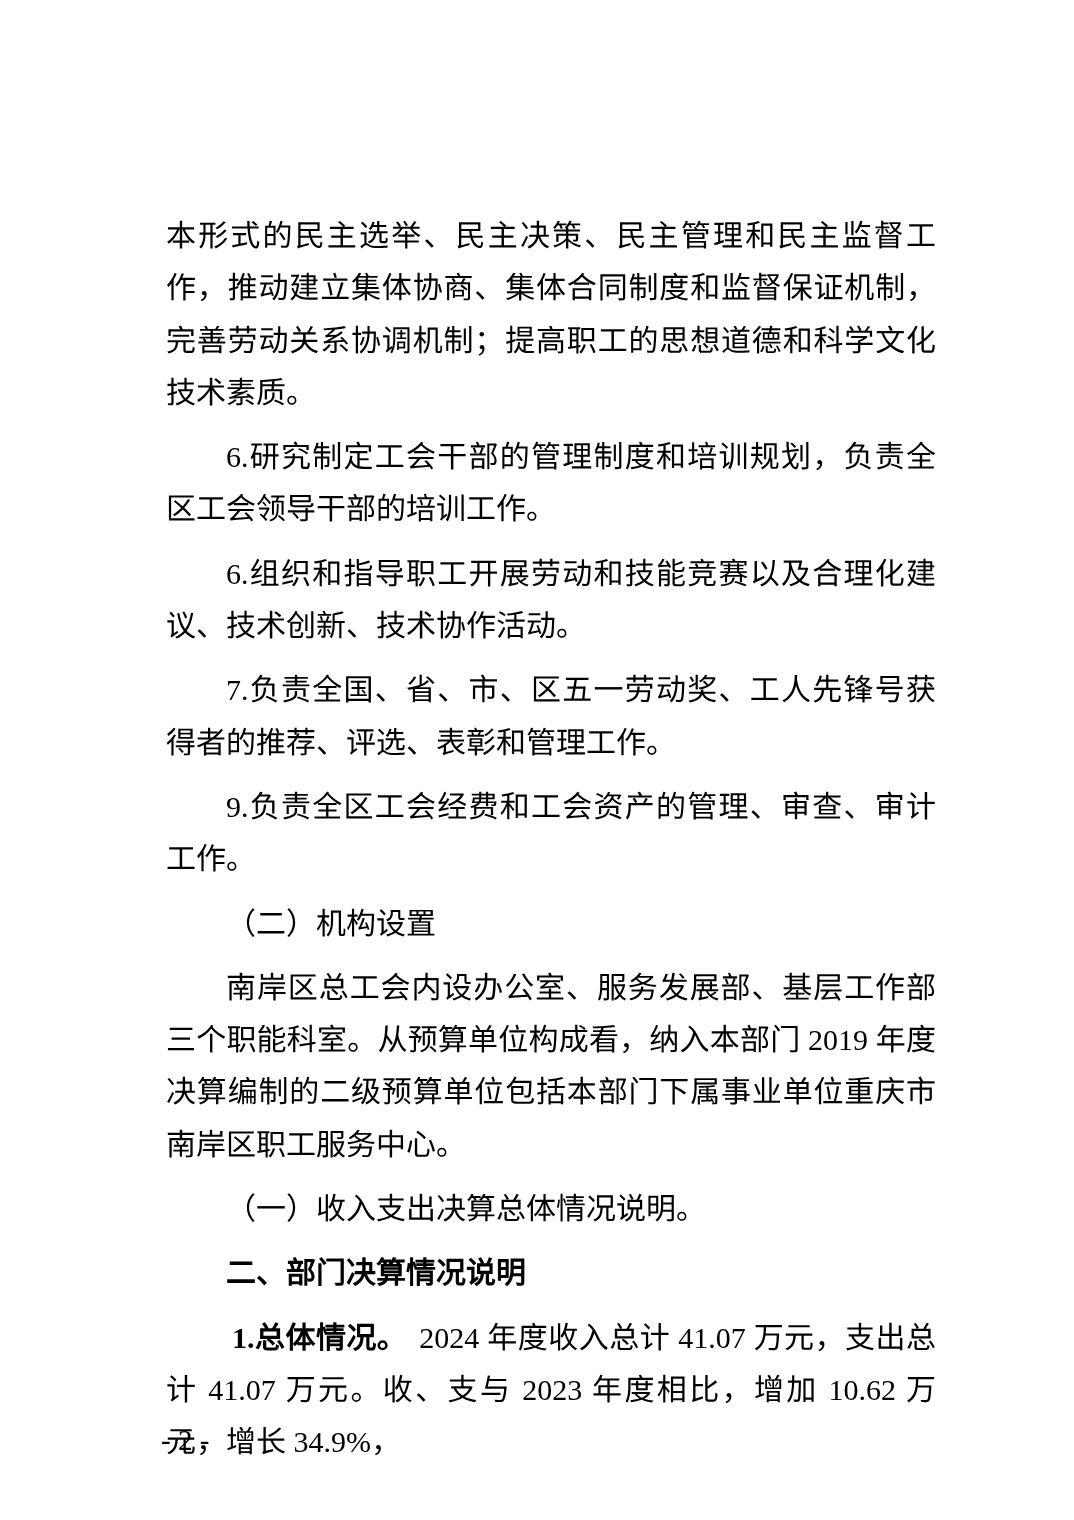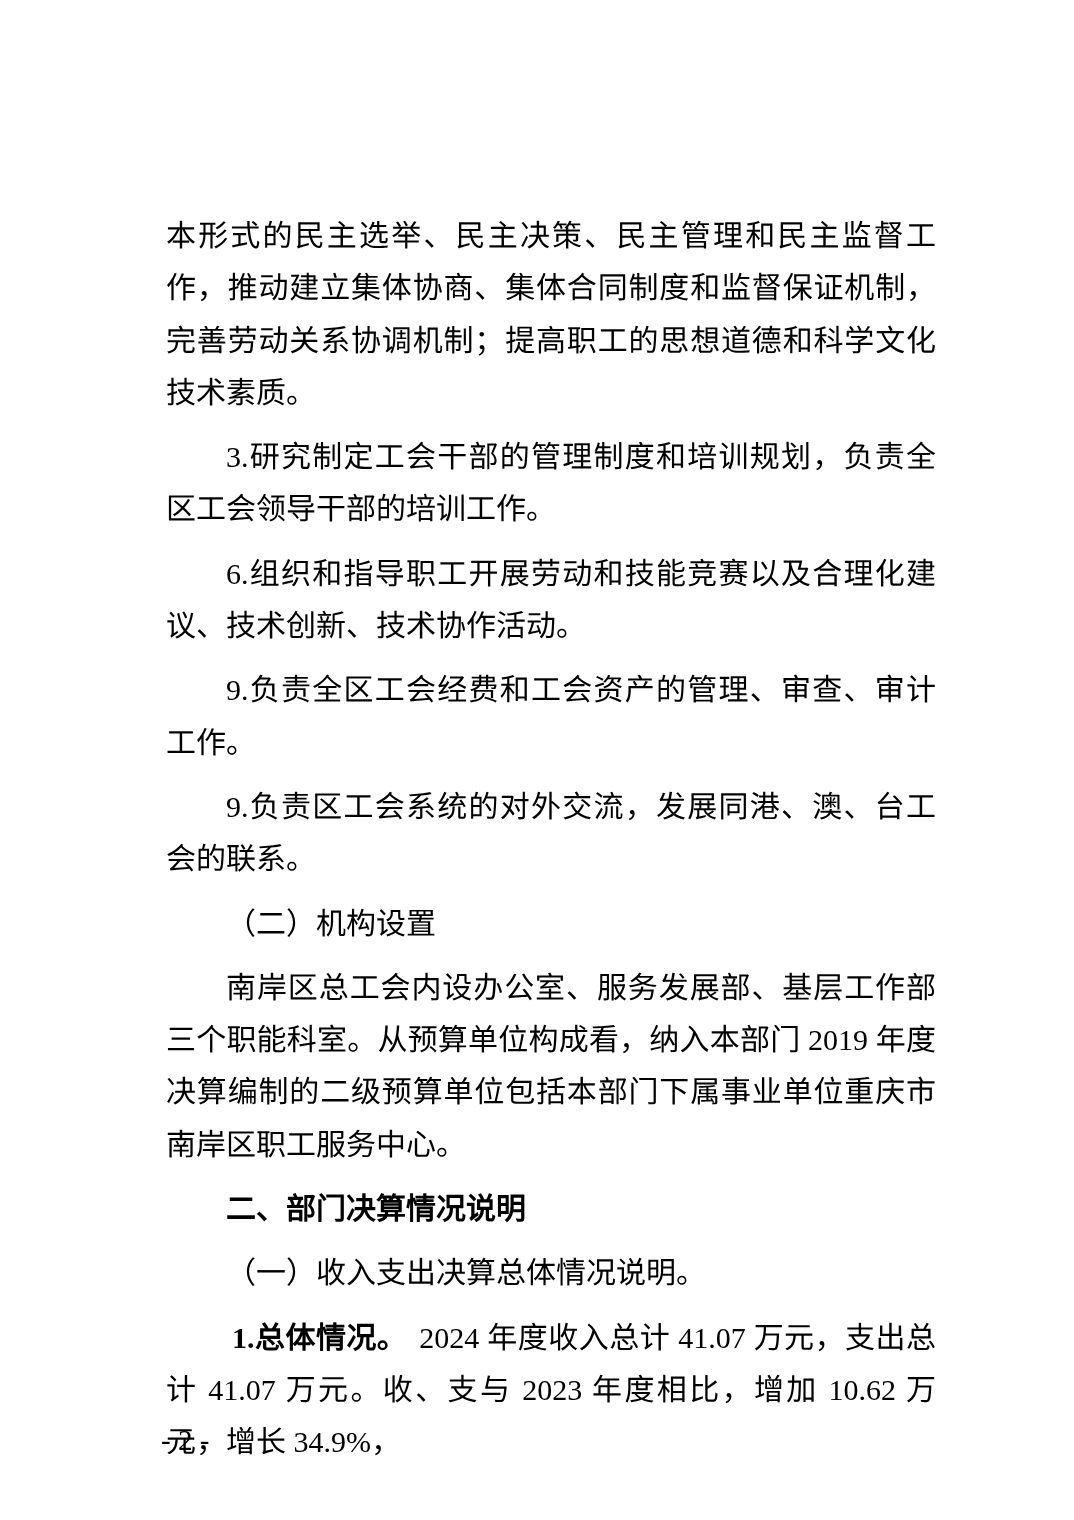--- a/index.html
+++ b/index.html
@@ -46,24 +46,24 @@
     line-height: 36px;
     color: #000000;
   }
 </style>
 </head>
 <body>
 
 <div class="page">
   <div class="content">
     <p class="p-noindent">本形式的民主选举、民主决策、民主管理和民主监督工作，推动建立集体协商、集体合同制度和监督保证机制，完善劳动关系协调机制；提高职工的思想道德和科学文化技术素质。</p>
-    <p class="p-indent">3.研究制定工会干部的管理制度和培训规划，负责全区工会领导干部的培训工作。</p>
+    <p class="p-indent">6.研究制定工会干部的管理制度和培训规划，负责全区工会领导干部的培训工作。</p>
     <p class="p-indent">6.组织和指导职工开展劳动和技能竞赛以及合理化建议、技术创新、技术协作活动。</p>
+    <p class="p-indent">7.负责全国、省、市、区五一劳动奖、工人先锋号获得者的推荐、评选、表彰和管理工作。</p>
     <p class="p-indent">9.负责全区工会经费和工会资产的管理、审查、审计工作。</p>
-    <p class="p-indent">9.负责区工会系统的对外交流，发展同港、澳、台工会的联系。</p>
     <p class="p-indent p-kaiti">（二）机构设置</p>
     <p class="p-indent">南岸区总工会内设办公室、服务发展部、基层工作部三个职能科室。从预算单位构成看，纳入本部门 2019 年度决算编制的二级预算单位包括本部门下属事业单位重庆市南岸区职工服务中心。</p>
+    <p class="p-indent p-kaiti">（一）收入支出决算总体情况说明。</p>
     <p class="p-indent p-heading">二、部门决算情况说明</p>
-    <p class="p-indent p-kaiti">（一）收入支出决算总体情况说明。</p>
     <p class="p-indent"><span class="bold-lead">1.总体情况。</span><span>2024 年度收入总计 41.07 万元，支出总计 41.07 万元。收、支与 2023 年度相比，增加 10.62 万元，增长 34.9%，</span></p>
   </div>
   <div class="footer">- 2 -</div>
 </div>
 
 </body></html>

